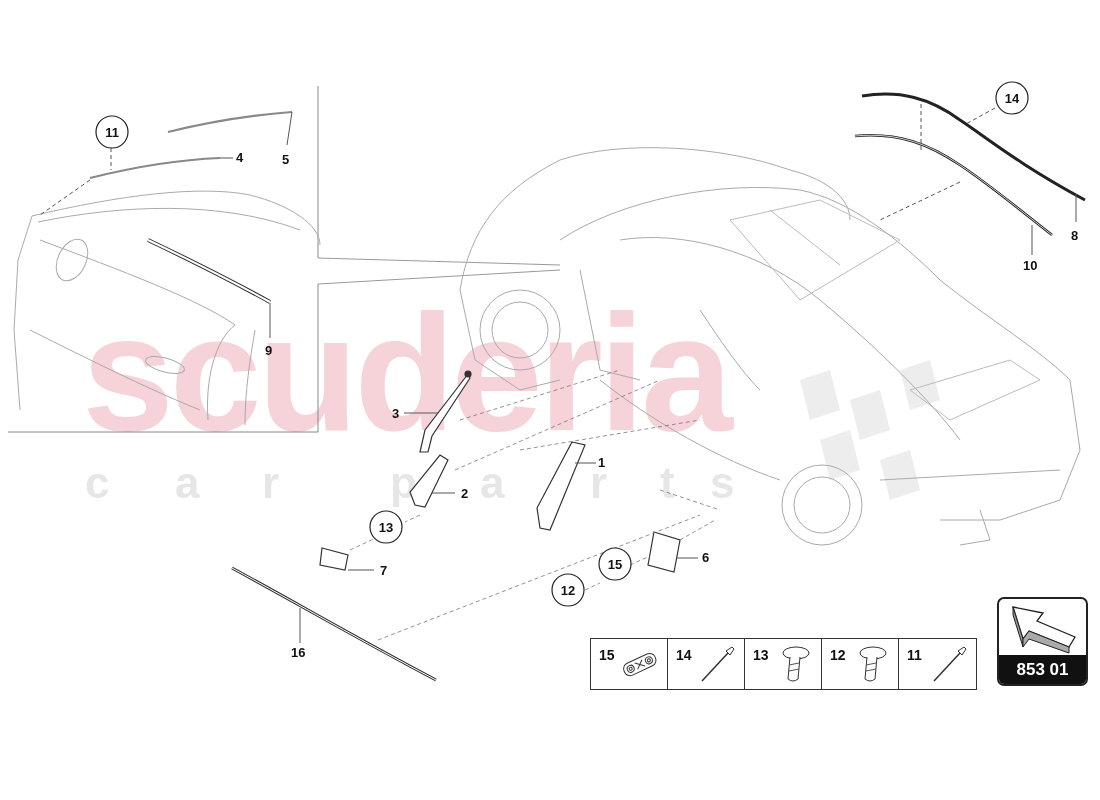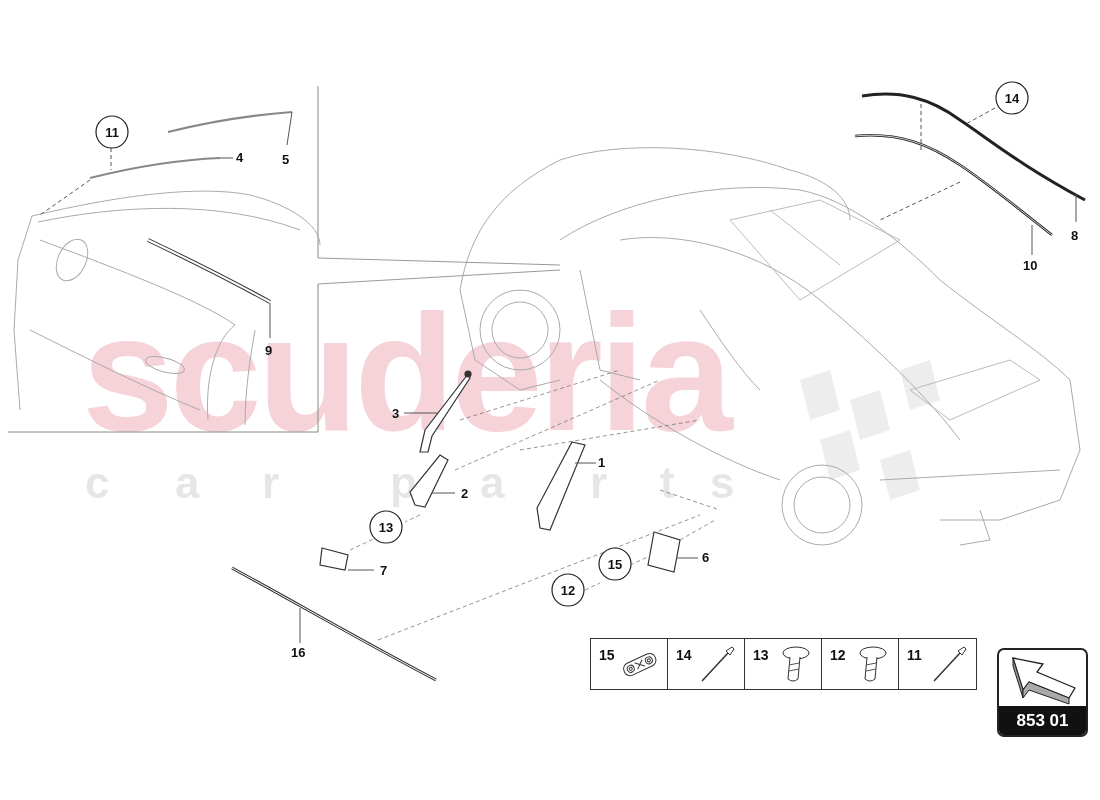--- a/index.html
+++ b/index.html
@@ -6,21 +6,21 @@
   body { width:1100px; height:800px; position:relative; overflow:hidden; font-family:"Liberation Sans", sans-serif; }
   #diagram { position:absolute; left:0; top:0; width:1100px; height:800px; }
   .callout-num { font-family:"Liberation Sans", sans-serif; font-weight:bold; font-size:13px; fill:#111; }
   .wm-big { font-family:"Liberation Sans", sans-serif; font-weight:bold; font-size:165px; fill:#f4c6cf; opacity:0.78; letter-spacing:-4px; }
   .wm-small { font-family:"Liberation Sans", sans-serif; font-weight:bold; font-size:44px; fill:#e4e4e4; opacity:0.9; }
   .legend { position:absolute; left:590px; top:638px; height:50px; display:flex; border:1px solid #333; background:#fff; }
   .legend-cell { position:relative; width:77px; height:50px; border-right:1px solid #333; box-sizing:border-box; }
   .legend-cell:last-child { border-right:none; }
   .legend-num { position:absolute; left:8px; top:8px; font-weight:bold; font-size:14px; color:#111; }
   .legend-icon { position:absolute; right:4px; top:4px; width:46px; height:42px; }
-  .nav-box { position:absolute; left:997px; top:648px; width:91px; height:89px; border:2px solid #222; border-radius:7px; overflow:hidden; background:#fff; box-sizing:border-box; }
+  .nav-box { position:absolute; left:997px; top:597px; width:91px; height:89px; border:2px solid #222; border-radius:7px; overflow:hidden; background:#fff; box-sizing:border-box; }
   .nav-box .arrow { position:absolute; left:0; top:0; width:87px; height:58px; }
   .nav-box .code { position:absolute; left:0; bottom:0; width:100%; height:29px; background:#111; color:#fff; font-weight:bold; font-size:17px; text-align:center; line-height:29px; }
 </style>
 </head>
 <body>
 
 <svg id="diagram" viewBox="0 0 1100 800" xmlns="http://www.w3.org/2000/svg">
 
   <g>
     <text class="wm-big" x="82" y="430">scuderia</text>

